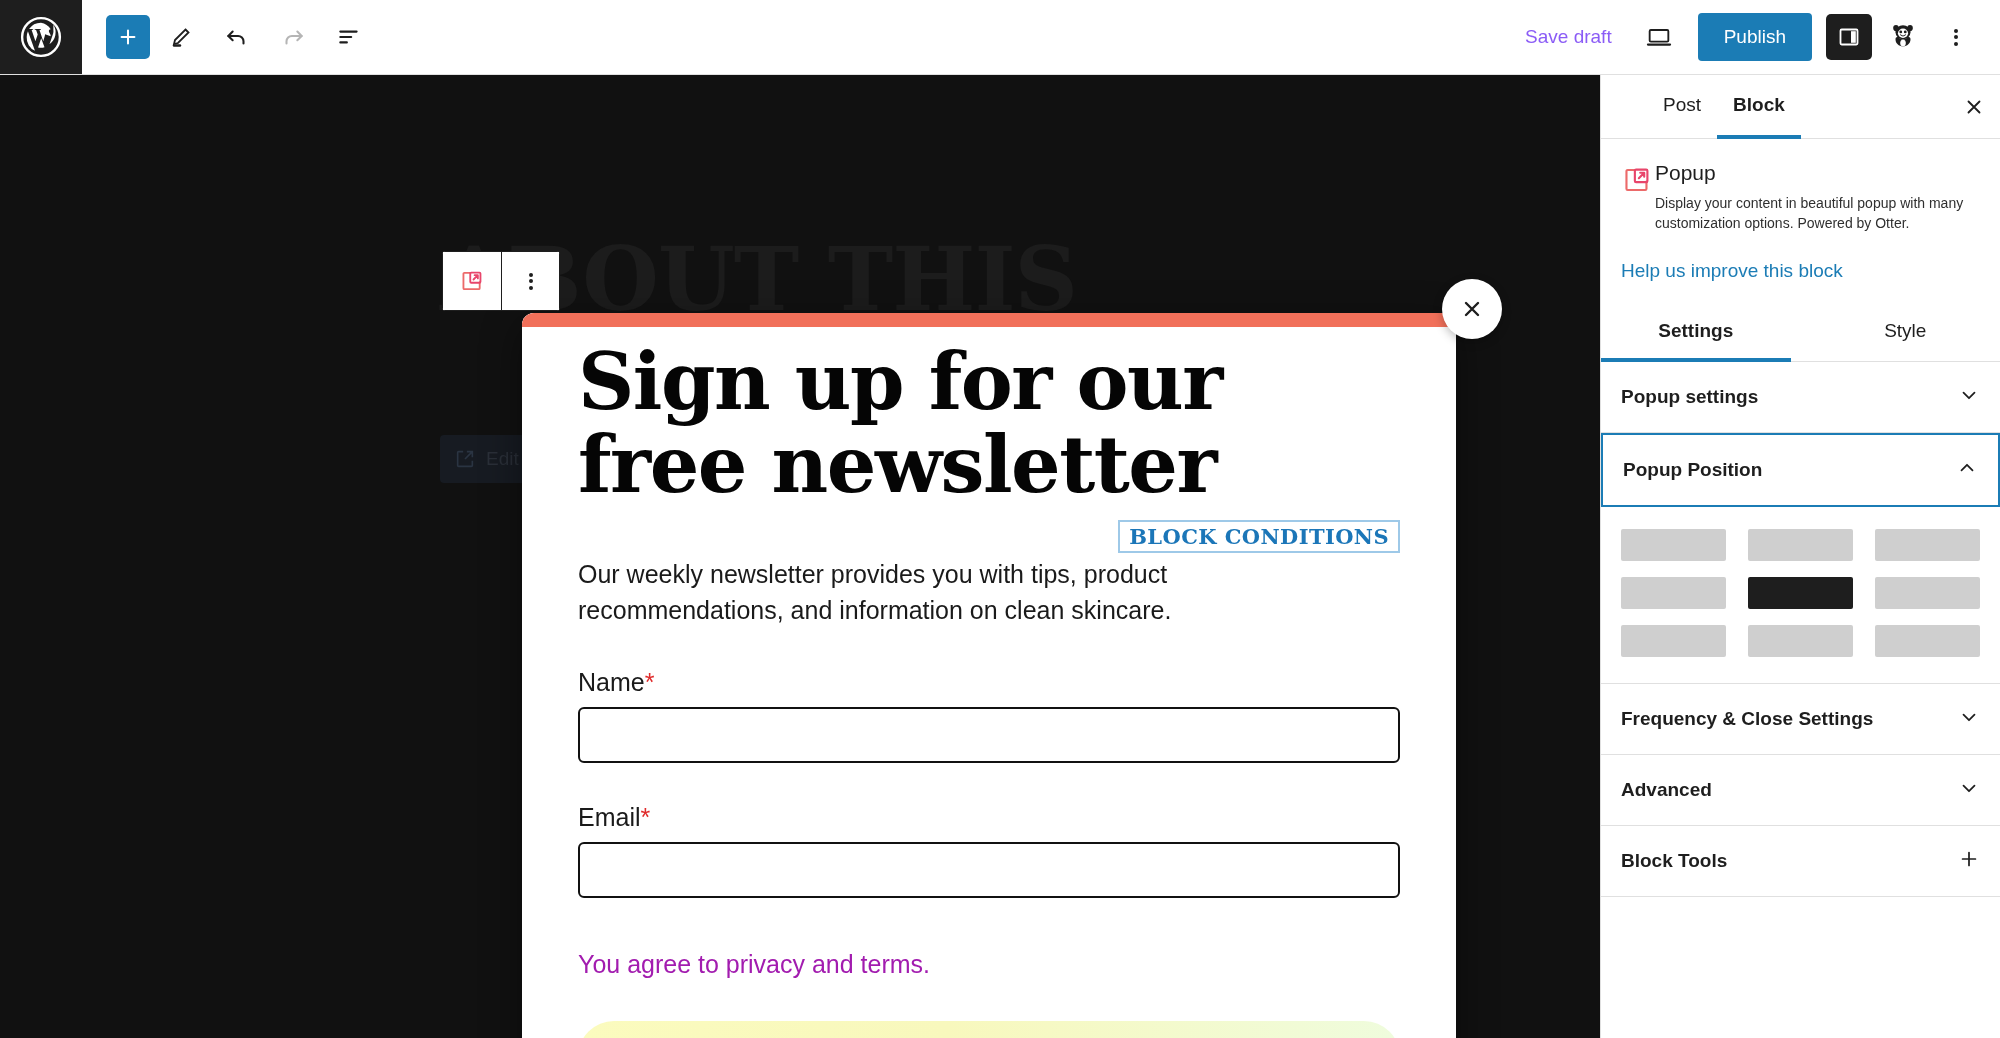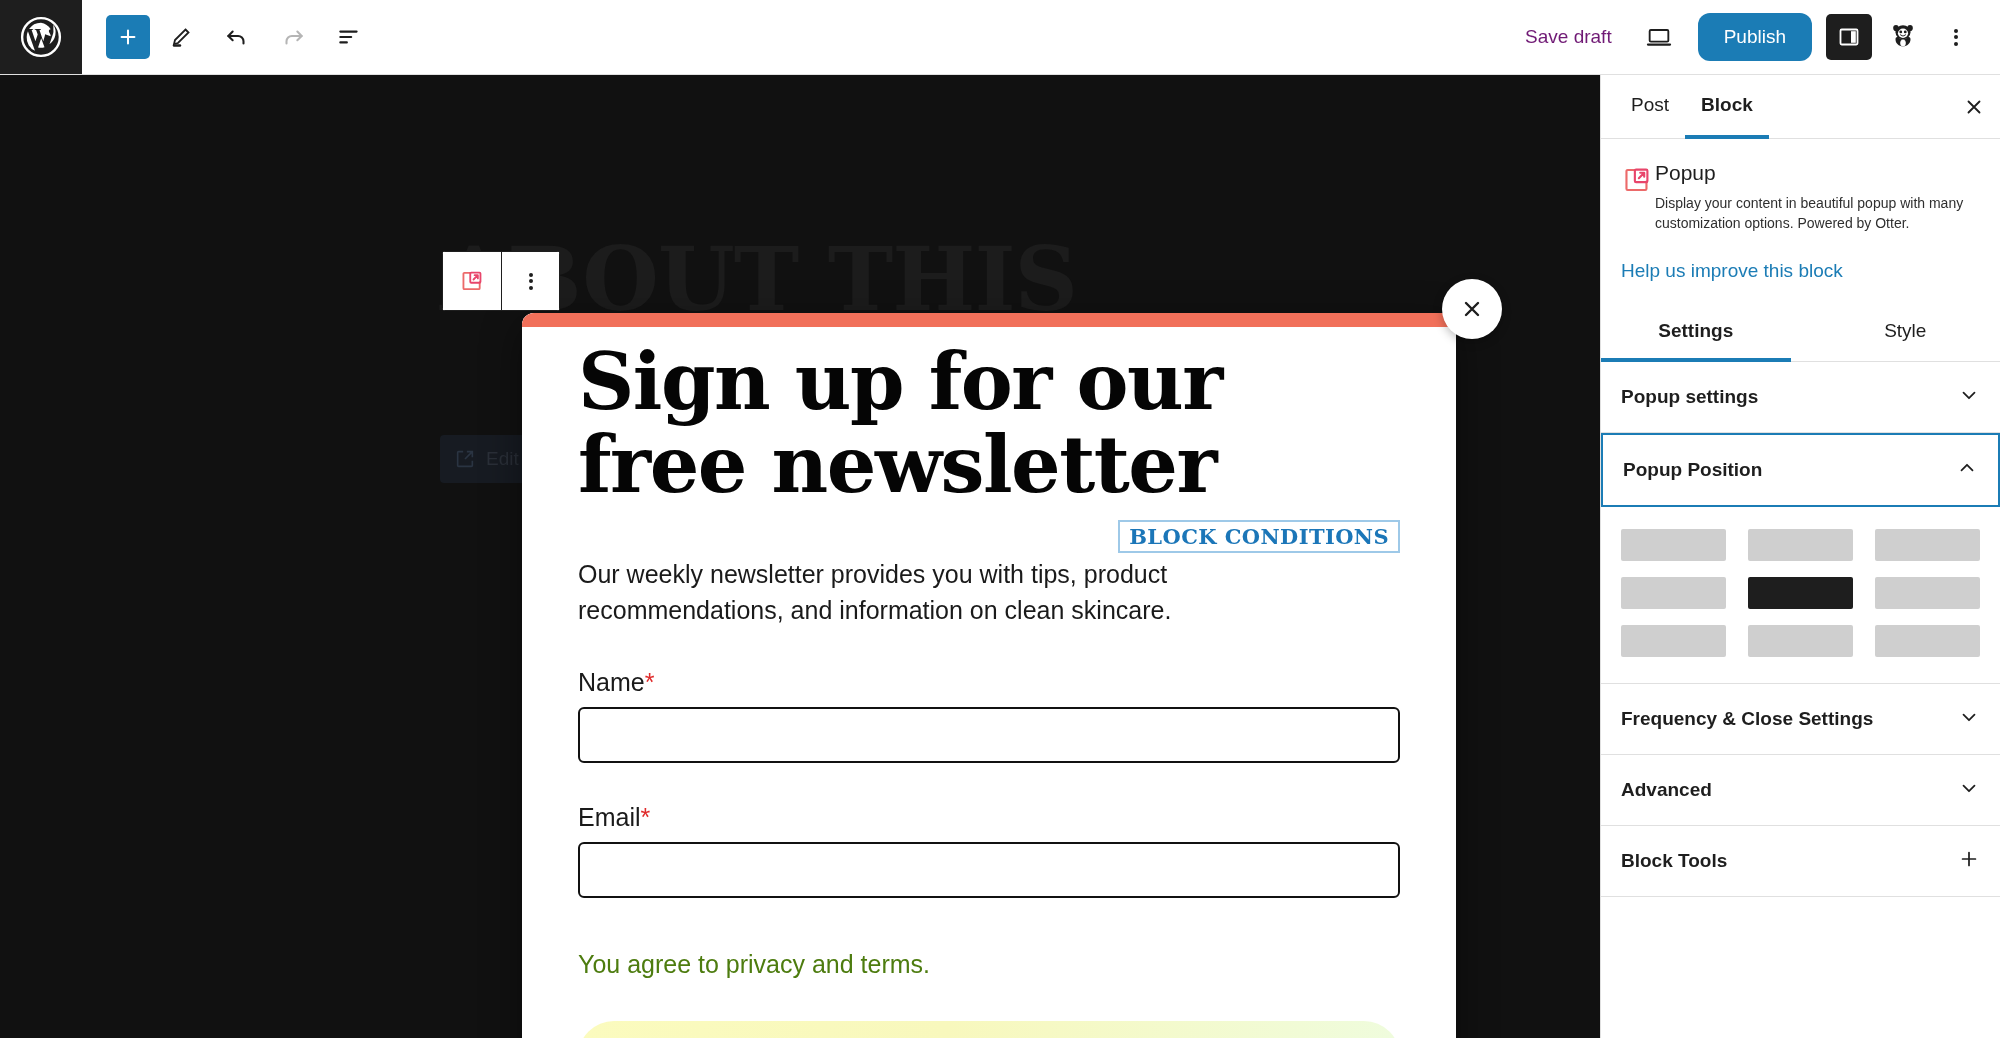--- a/index.html
+++ b/index.html
@@ -23,25 +23,25 @@
   .tb-left { display: flex; align-items: center; gap: 6px; padding-left: 24px; }
   .tb-btn {
     width: 50px; height: 50px; border-radius: 4px; background: transparent; border: none;
     display: flex; align-items: center; justify-content: center; cursor: pointer;
   }
   .tb-btn.primary-add { background: #1b7cb5; width: 44px; height: 44px; border-radius: 5px; }
   .tb-btn.primary-add svg { stroke: #fff; }
   .tb-spacer { flex: 1; }
   .tb-right { display: flex; align-items: center; gap: 8px; padding-right: 22px; }
   .save-draft {
-    color: #701a75; font-size: 19px; background: none; border: none; cursor: pointer;
+    color: #8b5cf6; font-size: 19px; background: none; border: none; cursor: pointer;
     padding: 8px 14px; border-radius: 3px; white-space: nowrap;
   }
   .publish-btn {
-    background: #1b7cb5; color: #fff; border: none; border-radius: 12px;
+    background: #1b7cb5; color: #fff; border: none; border-radius: 4px;
     font-size: 19px; padding: 13px 26px; cursor: pointer; margin: 0 6px;
   }
   .sidebar-toggle {
     width: 46px; height: 46px; border-radius: 5px; background: #1e1e1e;
     display: flex; align-items: center; justify-content: center; cursor: pointer; border: none;
   }
   .otter-icon { width: 46px; height: 46px; display: flex; align-items: center; justify-content: center; cursor: pointer; }
   .kebab-btn { width: 44px; height: 46px; display: flex; align-items: center; justify-content: center; cursor: pointer; background:none;border:none; }
   .kebab-btn .dot { width: 4px; height: 4px; border-radius: 50%; background: #1e1e1e; display:block; margin: 2.5px 0; }
 
@@ -84,21 +84,21 @@
     font-family: "DejaVu Serif", serif; font-weight: 700; font-size: 21px; letter-spacing: 0.4px;
     padding: 3px 9px; line-height: 1.1;
   }
   .popup-desc { font-size: 25px; line-height: 1.42; color: #1a1a1a; margin-top: 4px; max-width: 600px; }
   .field-label { font-size: 25px; color: #1a1a1a; margin: 40px 0 10px 0; }
   .field-label .req { color: #e02b2b; }
   .field-input {
     display: block; width: 100%; height: 56px; border: 2px solid #111; border-radius: 6px;
     background: #fff; font-size: 22px; padding: 0 14px; font-family: "Liberation Sans", sans-serif; outline: none;
   }
-  .agree-text { font-size: 25px; color: #4d7c0f; margin-top: 52px; }
+  .agree-text { font-size: 25px; color: #a21caf; margin-top: 52px; }
   .subscribe-wrap { position: relative; margin-top: 42px; }
   .subscribe-btn {
     width: 100%; height: 72px; border: none; border-radius: 38px; cursor: pointer;
     background: linear-gradient(90deg, #fbfbbe 0%, #f8f8bd 45%, #effcdd 100%);
     font-size: 26px; letter-spacing: 1.2px; color: #121212; font-family: "Liberation Sans", sans-serif;
   }
   .popup-close {
     position: absolute; right: -46px; top: -34px; width: 60px; height: 60px; border-radius: 50%;
     background: #fff; border: none; cursor: pointer; box-shadow: 0 3px 10px rgba(0,0,0,.25);
     display: flex; align-items: center; justify-content: center;
@@ -112,21 +112,21 @@
     background: #fff; border: none; cursor: pointer;
   }
   .block-toolbar .bt-btn + .bt-btn { border-left: 1px solid #1e1e1e; }
   .block-toolbar .dot { width: 4px; height: 4px; border-radius: 50%; background: #1e1e1e; display: block; margin: 2.5px 0; }
 
   
   .sidebar {
     width: 400px; flex: 0 0 400px; background: #fff; border-left: 1px solid #e0e0e0;
     display: flex; flex-direction: column; overflow: hidden; position: relative; z-index: 50;
   }
-  .sb-tabs { display: flex; align-items: stretch; height: 64px; border-bottom: 1px solid #e0e0e0; }
+  .sb-tabs { display: flex; align-items: stretch; height: 64px; border-bottom: 1px solid #e0e0e0; padding-left: 32px; }
   .sb-tab {
     padding: 0 16px; display: flex; align-items: center; font-size: 19px; color: #1e1e1e;
     cursor: pointer; background: none; border: none; border-bottom: 4px solid transparent; margin-bottom: -1px;
     font-family: "Liberation Sans", sans-serif;
   }
   .sb-tab:first-child { margin-left: 14px; }
   .sb-tab.active { font-weight: 600; border-bottom-color: #1b7cb5; }
   .sb-tabs .sp { flex: 1; }
   .sb-close { width: 52px; display: flex; align-items: center; justify-content: center; cursor: pointer; background:none;border:none; }
   .sb-blockcard { display: flex; padding: 22px 22px 0 20px; }

